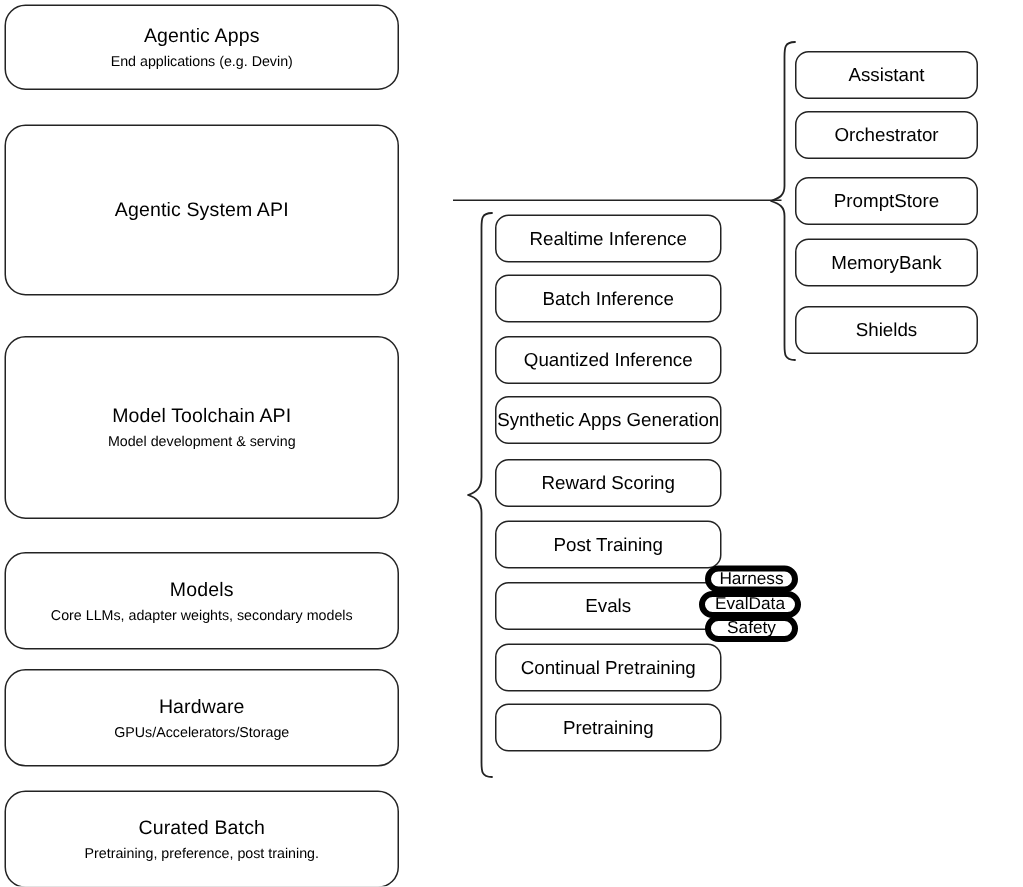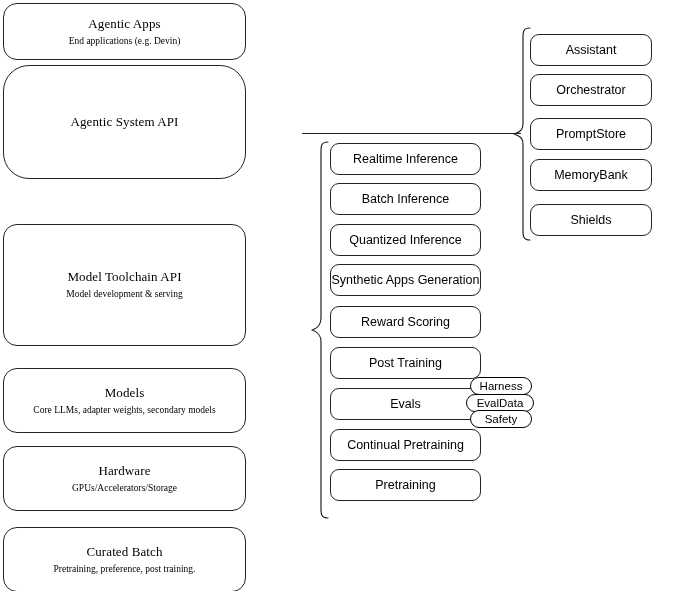--- a/index.html
+++ b/index.html
@@ -32,23 +32,22 @@
     display: flex;
     flex-direction: column;
     align-items: center;
     justify-content: center;
     text-align: center;
   }
 
   
   .layer-box {
     left: 3px;
-    width: 243px;
+    width: 263px;
     border-radius: 14px;
-    font-family: Liberation Serif, serif;
   }
   .layer-title {
     font-size: 13px;
     line-height: 16px;
     letter-spacing: 0.1px;
     color: #000;
   }
   .layer-sub {
     font-size: 9.5px;
     line-height: 13px;
@@ -70,21 +69,21 @@
   .right-box {
     left: 530px;
     width: 122px;
   }
 
   
   .pill {
     position: absolute;
     box-sizing: border-box;
     background: #ffffff;
-    border: 1px solid #000000;
+    border: 4px solid #000000;
     border-radius: 999px;
     height: 18px;
     display: flex;
     align-items: center;
     justify-content: center;
     font-size: 11.5px;
     line-height: 12px;
     white-space: nowrap;
     padding: 0 6px;
   }
@@ -112,21 +111,21 @@
 </head>
 <body>
 
 <div id="canvas">
 
   <div class="box layer-box" style="top:3px;height:57px;">
     <div class="layer-title">Agentic Apps</div>
     <div class="layer-sub">End applications (e.g. Devin)</div>
   </div>
 
-  <div class="box layer-box" style="top:65px;height:114px;border-radius:26px;">
+  <div class="box layer-box" style="top:83px;height:114px;">
     <div class="layer-title">Agentic System API</div>
   </div>
 
   <div class="box layer-box" style="top:224px;height:122px;">
     <div class="layer-title">Model Toolchain API</div>
     <div class="layer-sub">Model development &amp; serving</div>
   </div>
 
   <div class="box layer-box" style="top:368px;height:65px;">
     <div class="layer-title">Models</div>

